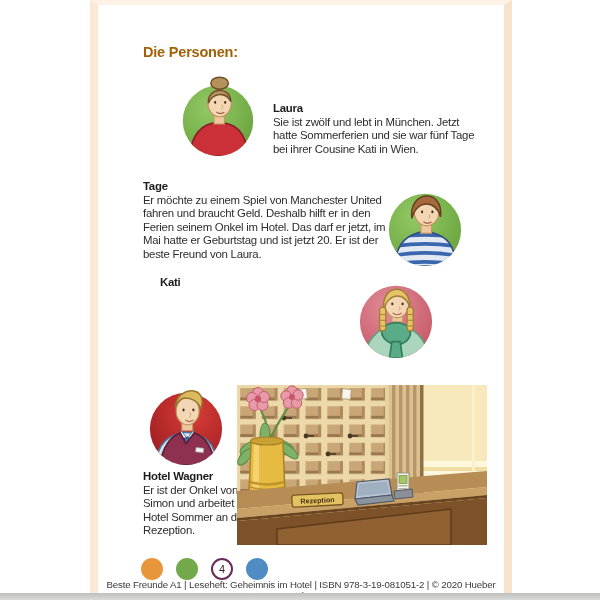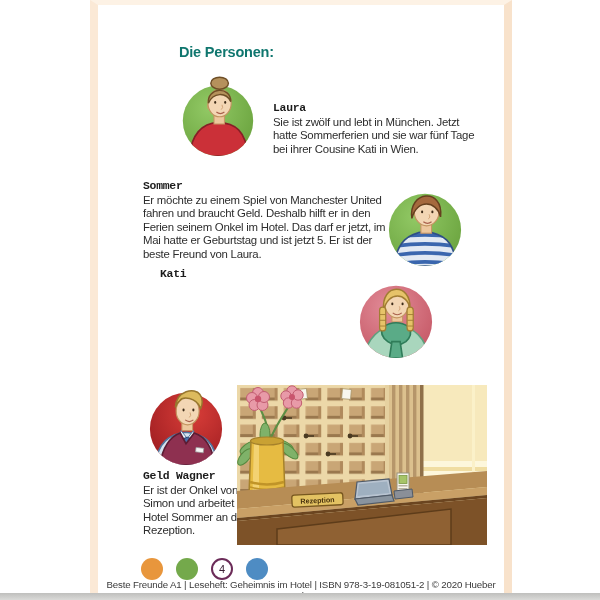--- a/index.html
+++ b/index.html
@@ -5,26 +5,26 @@
   html,body{margin:0;padding:0;background:#fff;}
   #canvas{position:relative;width:600px;height:600px;background:#ffffff;overflow:hidden;
           font-family:"Liberation Sans",sans-serif;}
   .abs{position:absolute;}
   
   .page{position:absolute;left:90px;top:0;width:422px;height:594px;background:#fff;
         border-left:8px solid #fbe9d6;border-right:8px solid #f8e2cb;border-top:5px solid #fdf2e5;
         box-sizing:border-box;}
   .bottom-shadow{position:absolute;left:0;top:593px;width:600px;height:7px;
         background:linear-gradient(#bfbfbd,#dadad8);}
-  .title{left:143px;top:44px;font-size:14.5px;font-weight:bold;color:#0f766e;letter-spacing:-0.2px;margin-left:36px;}
+  .title{left:143px;top:44px;font-size:14.5px;font-weight:bold;color:#a16207;letter-spacing:-0.2px;}
   .char{font-size:11.4px;line-height:13.5px;color:#2d2d2d;letter-spacing:-0.25px;}
-  .char-name{font-weight:bold;color:#1c1c1c;font-family:Liberation Mono, monospace;}
+  .char-name{font-weight:bold;color:#1c1c1c;}
   .laura-tx{left:273px;top:102px;width:212px;}
   .simon-tx{left:143px;top:180px;width:258px;}
-  .kati-tx{left:160px;top:268px;width:206px;}
+  .kati-tx{left:160px;top:276px;width:206px;}
   .sven-tx{left:143px;top:470px;width:116px;}
   .avatar{position:absolute;}
   .avatar svg{display:block;width:100%;height:100%;overflow:visible;}
   .laura-av{left:178px;top:76px;width:80px;height:80px;}
   .simon-av{left:384px;top:184px;width:82px;height:82px;}
   .kati-av{left:355px;top:276px;width:82px;height:82px;}
   .sven-av{left:145px;top:383px;width:82px;height:82px;}
   .illo{left:237px;top:385px;width:250px;height:160px;}
   .illo svg{display:block;width:100%;height:100%;}
   .dots{left:141px;top:558px;display:flex;gap:13px;align-items:center;}
@@ -69,22 +69,22 @@
       <path d="M55 36 q2 4 -1 6" stroke="#d0a276" stroke-width="1.2" fill="none"></path>
       <path d="M48 45 q5 4 10 0" stroke="#a8604c" stroke-width="1.4" fill="none"></path>
     </svg>
   </div>
   <div class="abs char laura-tx">
     <div class="char-name">Laura</div>
     <div class="char-desc">Sie ist zwölf und lebt in München. Jetzt hatte Sommerferien und sie war fünf Tage bei ihrer Cousine Kati in Wien.</div>
   </div>
 
   <div class="abs char simon-tx">
-    <div class="char-name">Sommer</div>
-    <div class="char-desc">Er möchte zu einem Spiel von Manchester United fahren und braucht Geld. Deshalb hilft er in den Ferien seinem Onkel im Hotel. Das darf er jetzt, im Mai hatte er Geburtstag und ist jetzt 5. Er ist der beste Freund von Laura.</div>
+    <div class="char-name">Tage</div>
+    <div class="char-desc">Er möchte zu einem Spiel von Manchester United fahren und braucht Geld. Deshalb hilft er in den Ferien seinem Onkel im Hotel. Das darf er jetzt, im Mai hatte er Geburtstag und ist jetzt 20. Er ist der beste Freund von Laura.</div>
   </div>
   <div class="avatar simon-av">
     <svg viewBox="0 0 100 100">
       <defs>
         <radialGradient id="ggrn-s" cx="0.38" cy="0.32" r="0.8">
           <stop offset="0" stop-color="#92c965"></stop>
             <stop offset="1" stop-color="#68a13c"></stop>
         </radialGradient>
         <clipPath id="cp-s">
             <circle cx="50" cy="56" r="44"></circle>
@@ -179,21 +179,21 @@
       </g>
       <ellipse cx="52" cy="34" rx="14" ry="17" fill="#f3d6b4" stroke="#c2935f" stroke-width="1.4"></ellipse>
       <path d="M37 30 C38 9 61 5 67 14 C71 19 70 27 68 31 C62 17 46 16 42 22 C39 24 38 27 37 30 Z" fill="#dcba5d" stroke="#97772e" stroke-width="1.8"></path>
       <ellipse cx="47" cy="33" rx="1.3" ry="1.8" fill="#3d2b18"></ellipse>
       <ellipse cx="59" cy="33" rx="1.3" ry="1.8" fill="#3d2b18"></ellipse>
       <path d="M55 36 q2 4 -1 6" stroke="#d0a276" stroke-width="1.2" fill="none"></path>
       <path d="M49 45 q5 4 10 0" stroke="#a8604c" stroke-width="1.4" fill="none"></path>
     </svg>
   </div>
   <div class="abs char sven-tx">
-    <div class="char-name">Geld Wagner</div>
+    <div class="char-name">Hotel Wagner</div>
     <div class="char-desc">Er ist der Onkel von Simon und arbeitet im Hotel Sommer an der Rezeption.</div>
   </div>
 
   <div class="abs illo">
     <svg viewBox="0 0 250 160" preserveAspectRatio="none">
       <defs>
         <pattern id="holes" width="21.8" height="18.3" patternUnits="userSpaceOnUse">
           <rect width="21.8" height="18.3" fill="#ecd8a8"></rect>
           <rect x="3.2" y="3" width="15.6" height="12.5" fill="#c9a676"></rect>
           <rect x="3.2" y="12.5" width="15.6" height="3" fill="#9a784e"></rect>

